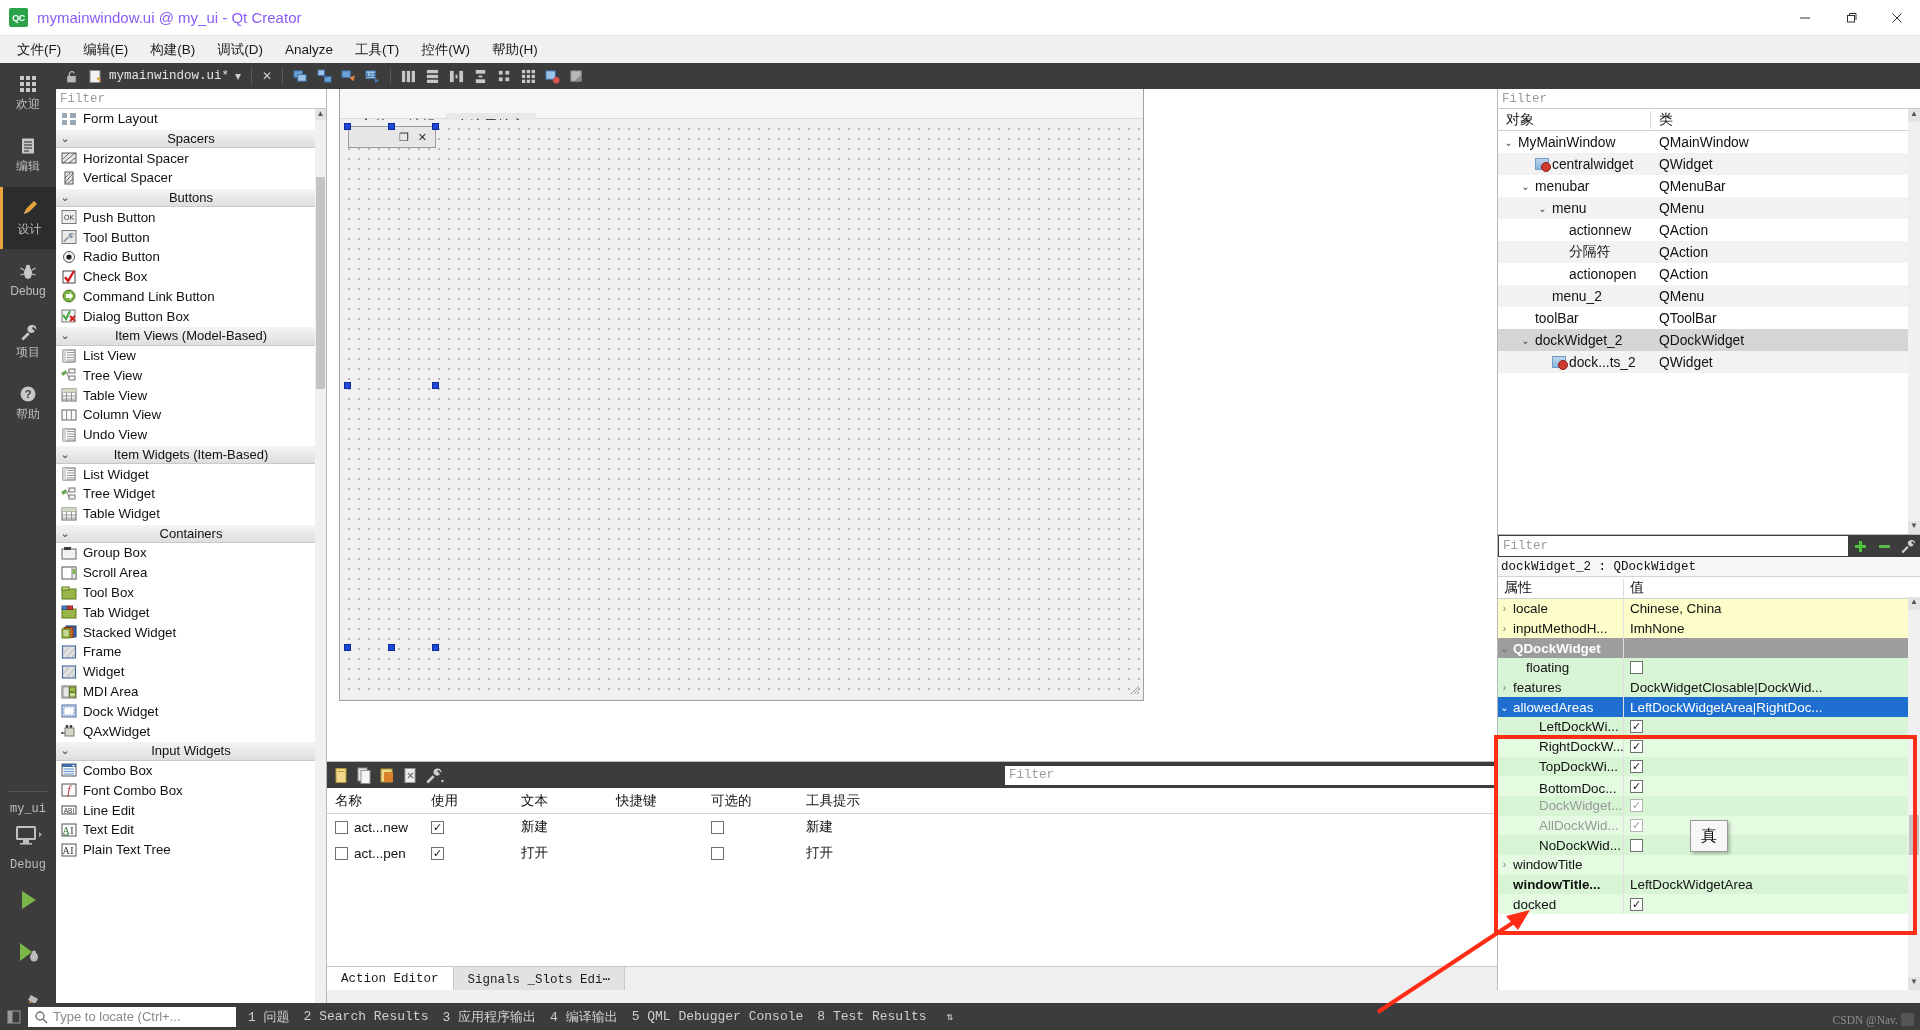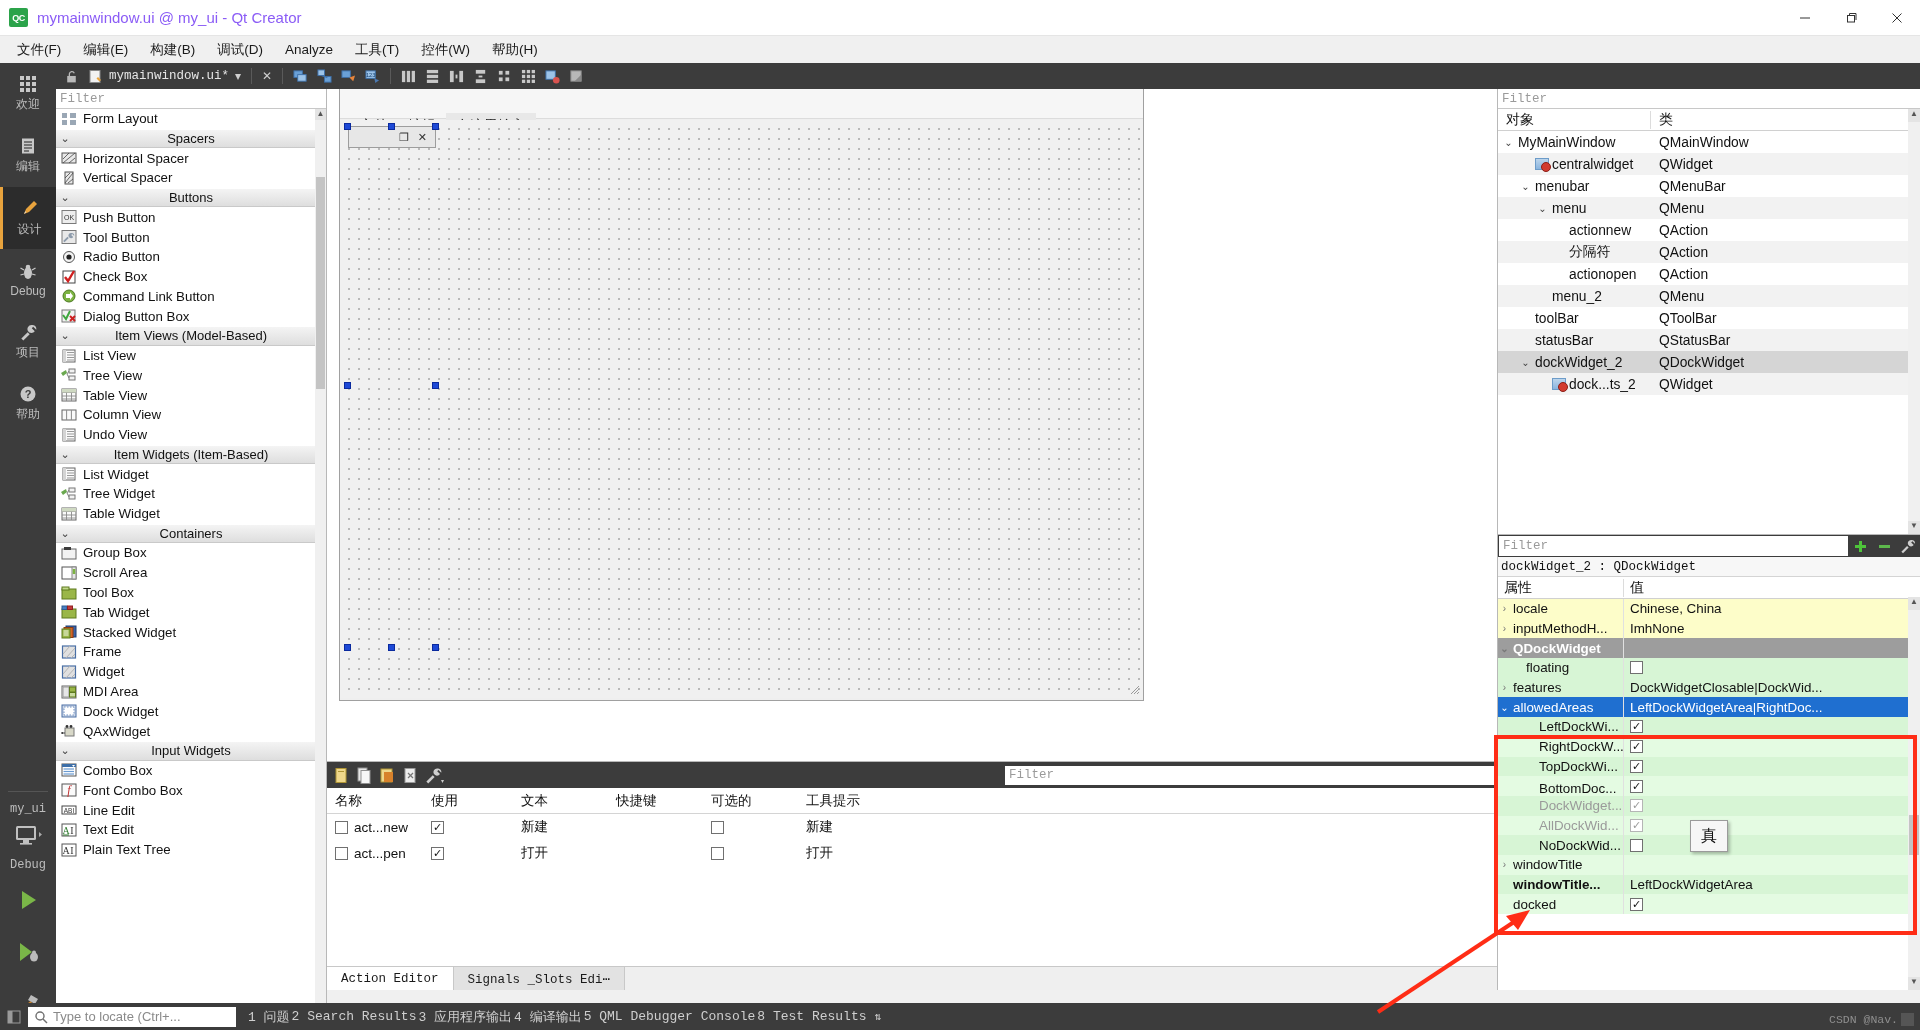--- a/index.html
+++ b/index.html
@@ -259,26 +259,26 @@
   .statusbar {
     position:absolute; left:0; bottom:0; width:1920px; height:27px;
     background:#3c3c3c; display:flex; align-items:center; color:#cfcfcf;
     font-family:"Liberation Mono", monospace; font-size:13px;
   }
   .sb-toggle { width:28px; height:27px; display:flex; align-items:center; justify-content:center; }
   .sb-locate {
     width:208px; height:20px; background:#fff; display:flex; align-items:center;
     gap:5px; padding-left:6px; color:#8a8a8a; font-family:"Liberation Sans", sans-serif; font-size:13px;
   }
-  .sb-panes { display:flex; align-items:center; gap:2px; margin-left:12px; }
+  .sb-panes { display:flex; align-items:center; gap:14px; margin-left:12px; }
   .sb-pane { white-space:nowrap; }
   .sb-updown { margin-left:6px; font-size:11px; }
   .watermark {
     position:absolute; right:6px; bottom:4px; color:#8f8f8f; font-size:11.5px;
-    font-family:Liberation Mono, monospace; display:flex; align-items:center; gap:3px;
+    font-family:Liberation Serif, serif; display:flex; align-items:center; gap:3px;
   }
   .wm-box { width:13px; height:13px; background:#555; display:inline-block;}
 
   
   svg { display:block; }
 </style>
 </head>
 <body>
 
 <div class="app">
@@ -1156,27 +1156,20 @@
           </div>
           <div class="ot-class">QMenu</div>
         </div>
         <div class="ot-row">
           <div class="ot-name" style="padding-left: 21px;">
             <span class="ot-chev"></span>
             <span>toolBar</span>
           </div>
           <div class="ot-class">QToolBar</div>
         </div>
-        <div class="ot-row alt">
-          <div class="ot-name" style="padding-left: 21px;">
-            <span class="ot-chev"></span>
-            <span>statusBar</span>
-          </div>
-          <div class="ot-class">QStatusBar</div>
-        </div>
         <div class="ot-row sel">
           <div class="ot-name" style="padding-left: 21px;">
             <span class="ot-chev">⌄</span>
             <span>dockWidget_2</span>
           </div>
           <div class="ot-class">QDockWidget</div>
         </div>
         <div class="ot-row alt">
           <div class="ot-name" style="padding-left: 38px;">
             <span class="ot-chev"></span>

